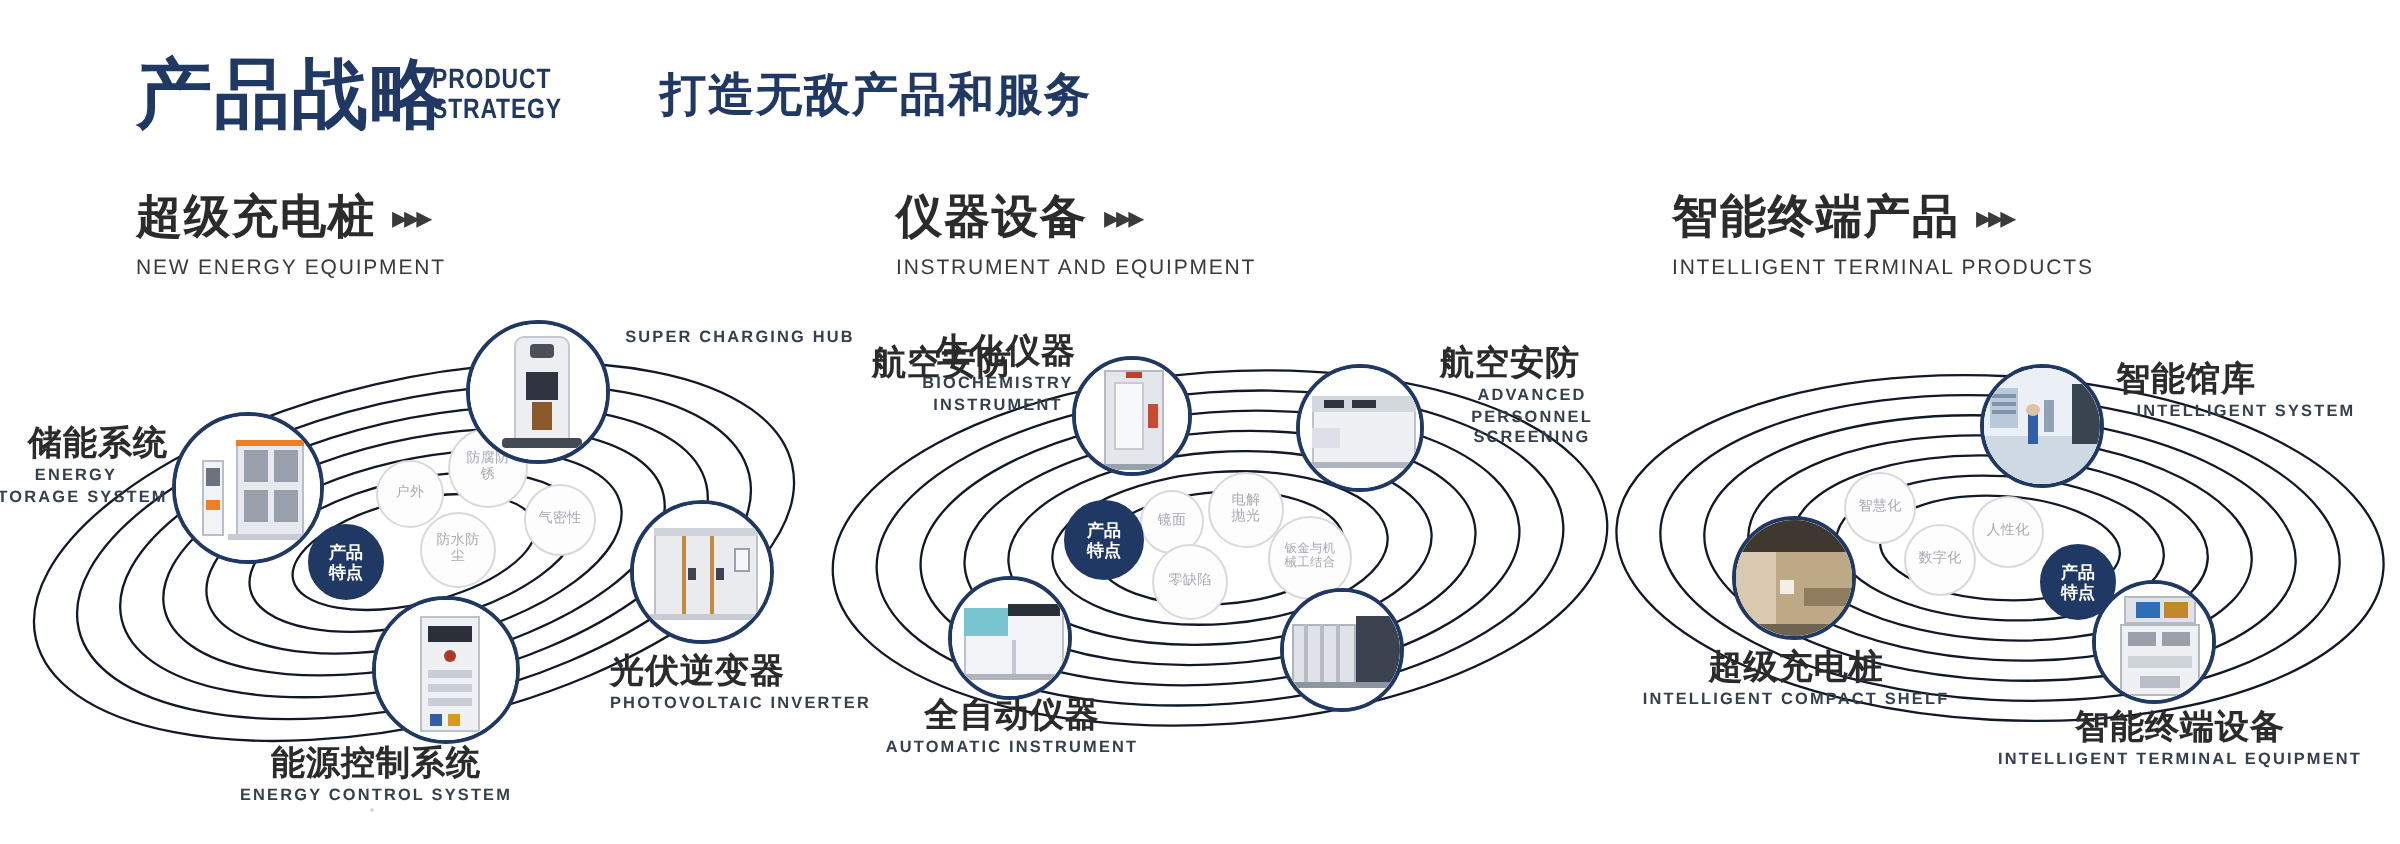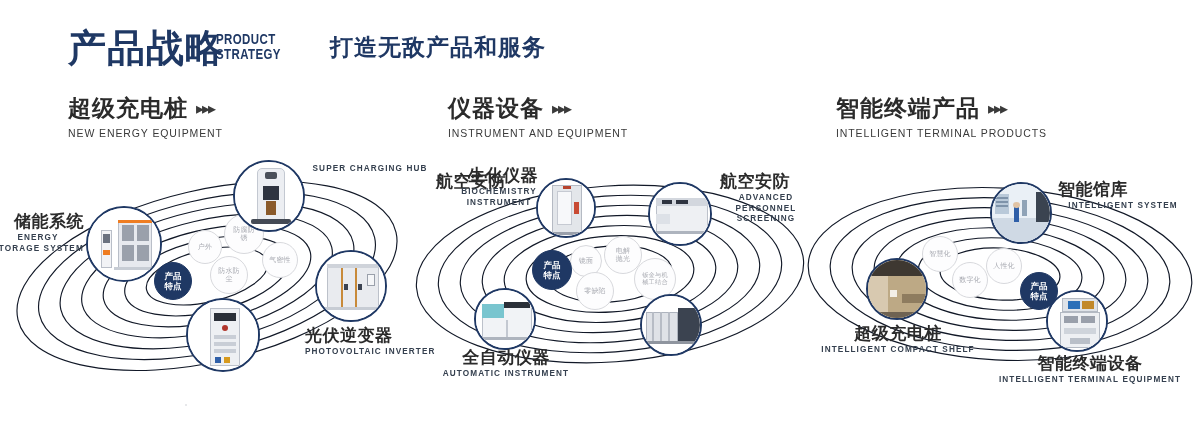--- a/index.html
+++ b/index.html
@@ -205,20 +205,24 @@
         <div class="bx" style="left:22px;top:8px;width:30px;height:58px;background:#eef0f3;border:1px solid #bcc1ca;"></div>
         <div class="bx" style="left:26px;top:13px;width:22px;height:8px;background:#2a2f38;"></div>
         <div class="bx" style="left:34px;top:25px;width:6px;height:6px;border-radius:50%;background:#b1362c;"></div>
         <div class="bx" style="left:26px;top:35px;width:22px;height:4px;background:#c9ced6;"></div>
         <div class="bx" style="left:26px;top:42px;width:22px;height:4px;background:#c9ced6;"></div>
         <div class="bx" style="left:26px;top:49px;width:22px;height:4px;background:#c9ced6;"></div>
         <div class="bx" style="left:27px;top:57px;width:6px;height:6px;background:#2f5fa8;"></div>
         <div class="bx" style="left:36px;top:57px;width:6px;height:6px;background:#d79a1e;"></div>
       </div>
     </div>
+    <div class="cap c" style="left:88px;top:222px;width:200px;">
+      <div class="cn">能源控制系统</div>
+      <div class="en">ENERGY CONTROL SYSTEM</div>
+    </div>
   </div>
 
   <div class="cluster c2">
     <svg class="orbits" viewBox="0 0 420 262">
       <g fill="none" stroke="#111827" stroke-width="1.15">
         <ellipse cx="212" cy="124" rx="62" ry="28" transform="rotate(-4 212 124)"></ellipse>
         <ellipse cx="212" cy="124" rx="84" ry="38" transform="rotate(-4 212 124)"></ellipse>
         <ellipse cx="212" cy="124" rx="106" ry="48" transform="rotate(-4 212 124)"></ellipse>
         <ellipse cx="212" cy="124" rx="128" ry="58" transform="rotate(-4 212 124)"></ellipse>
         <ellipse cx="212" cy="124" rx="150" ry="68" transform="rotate(-4 212 124)"></ellipse>

